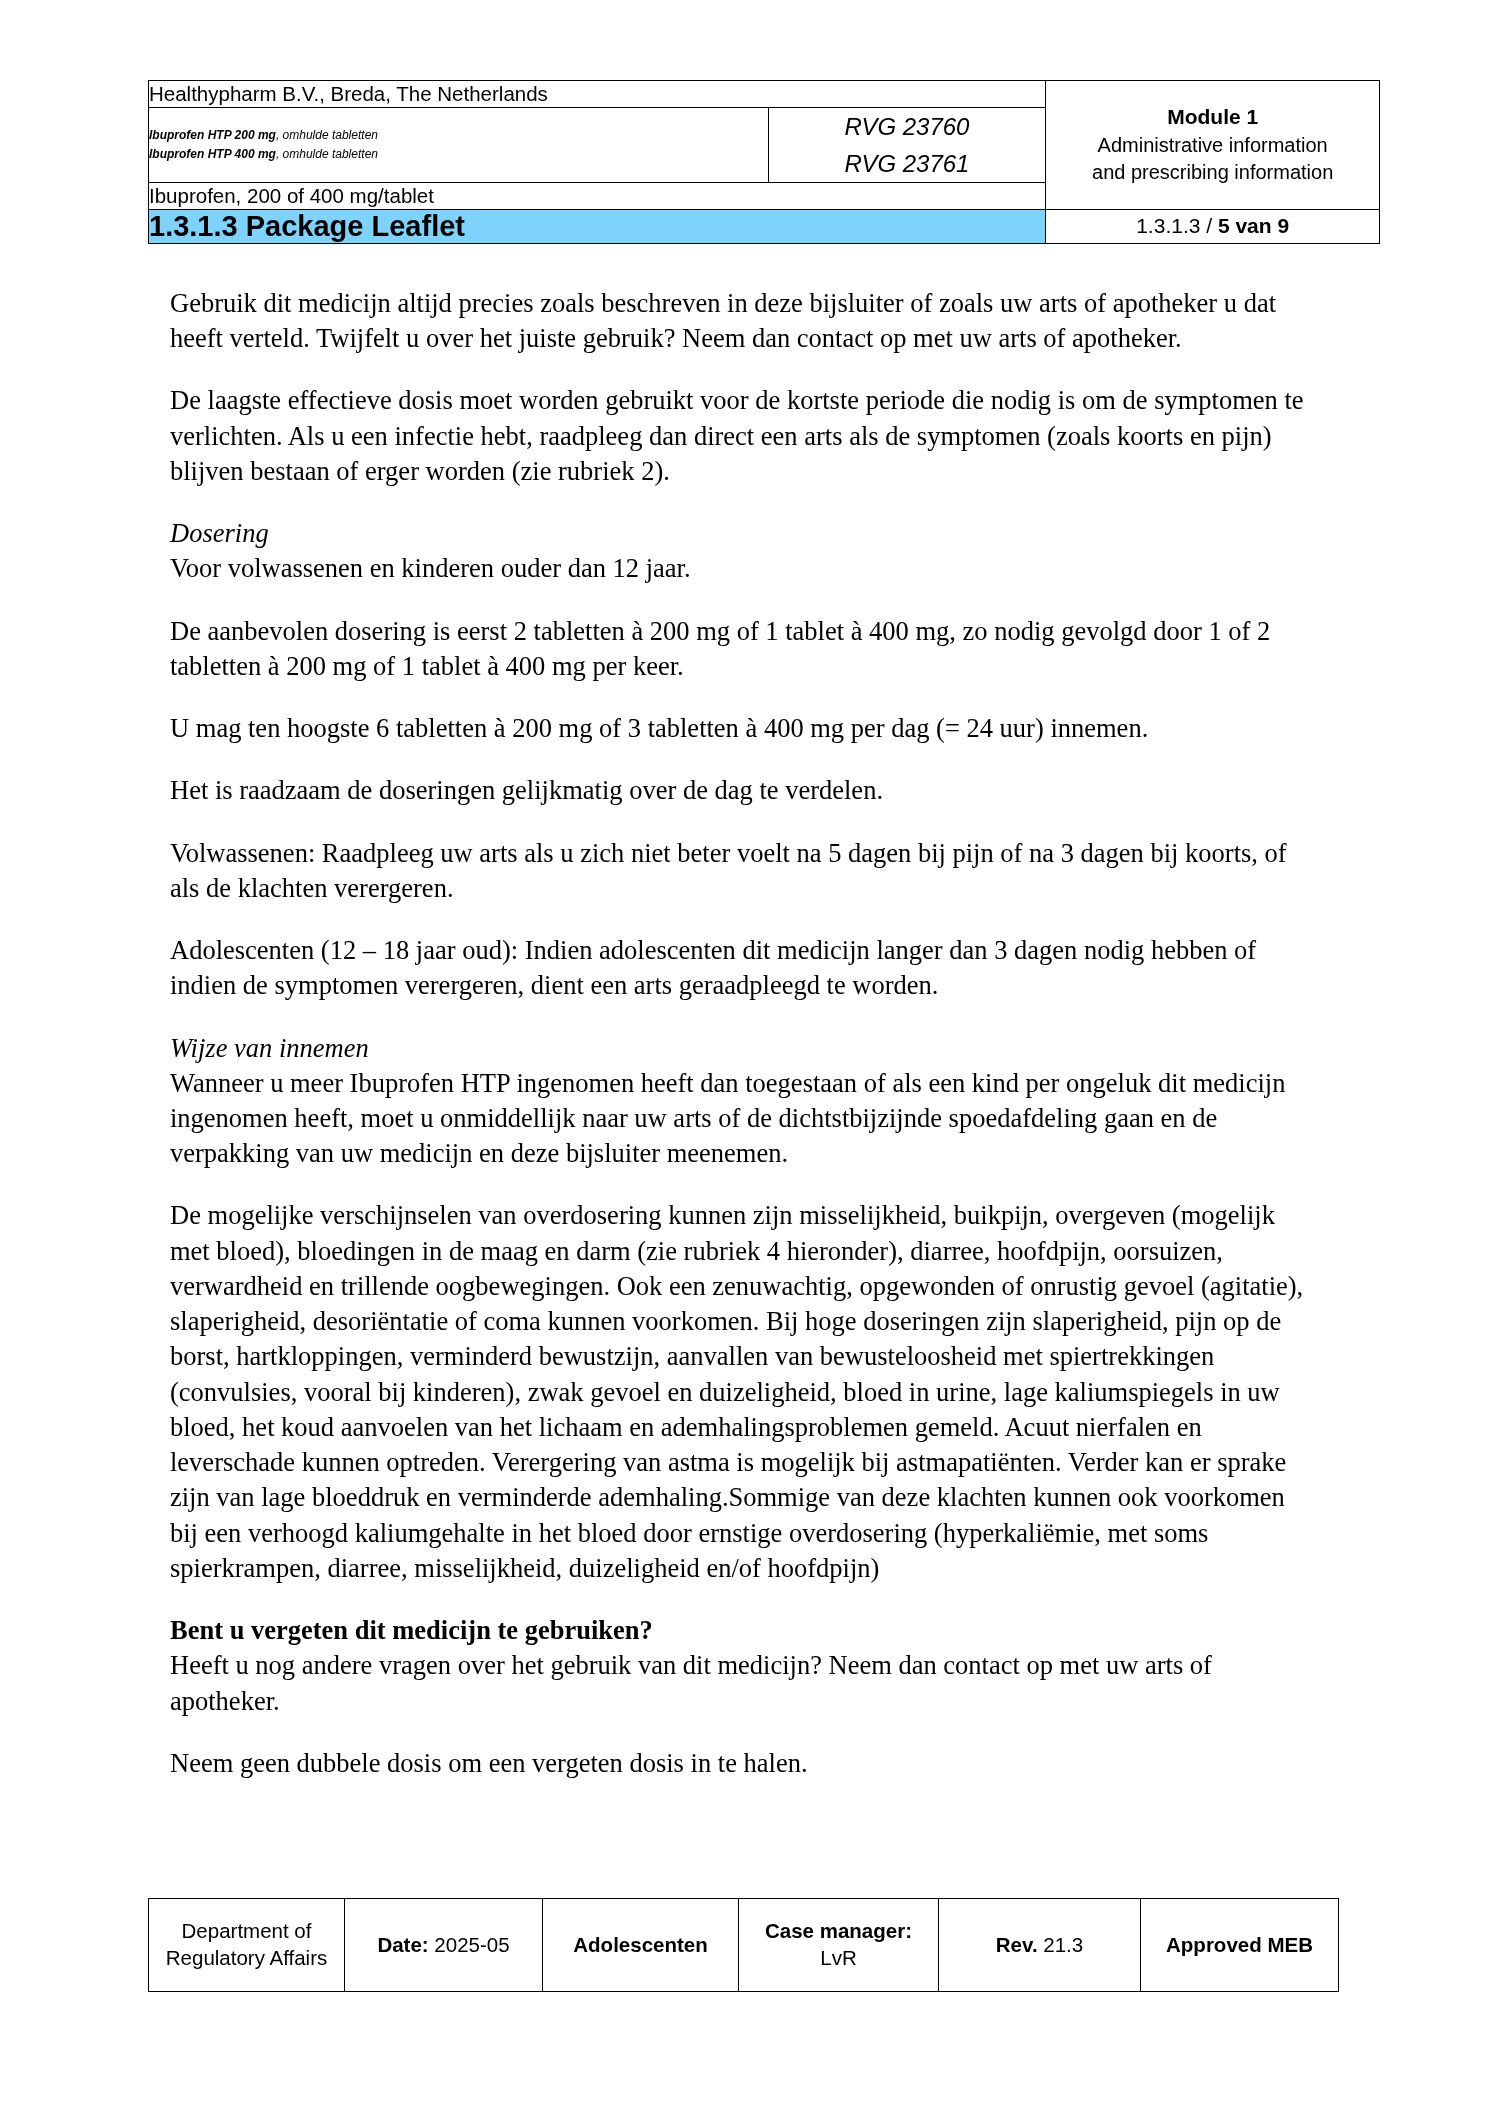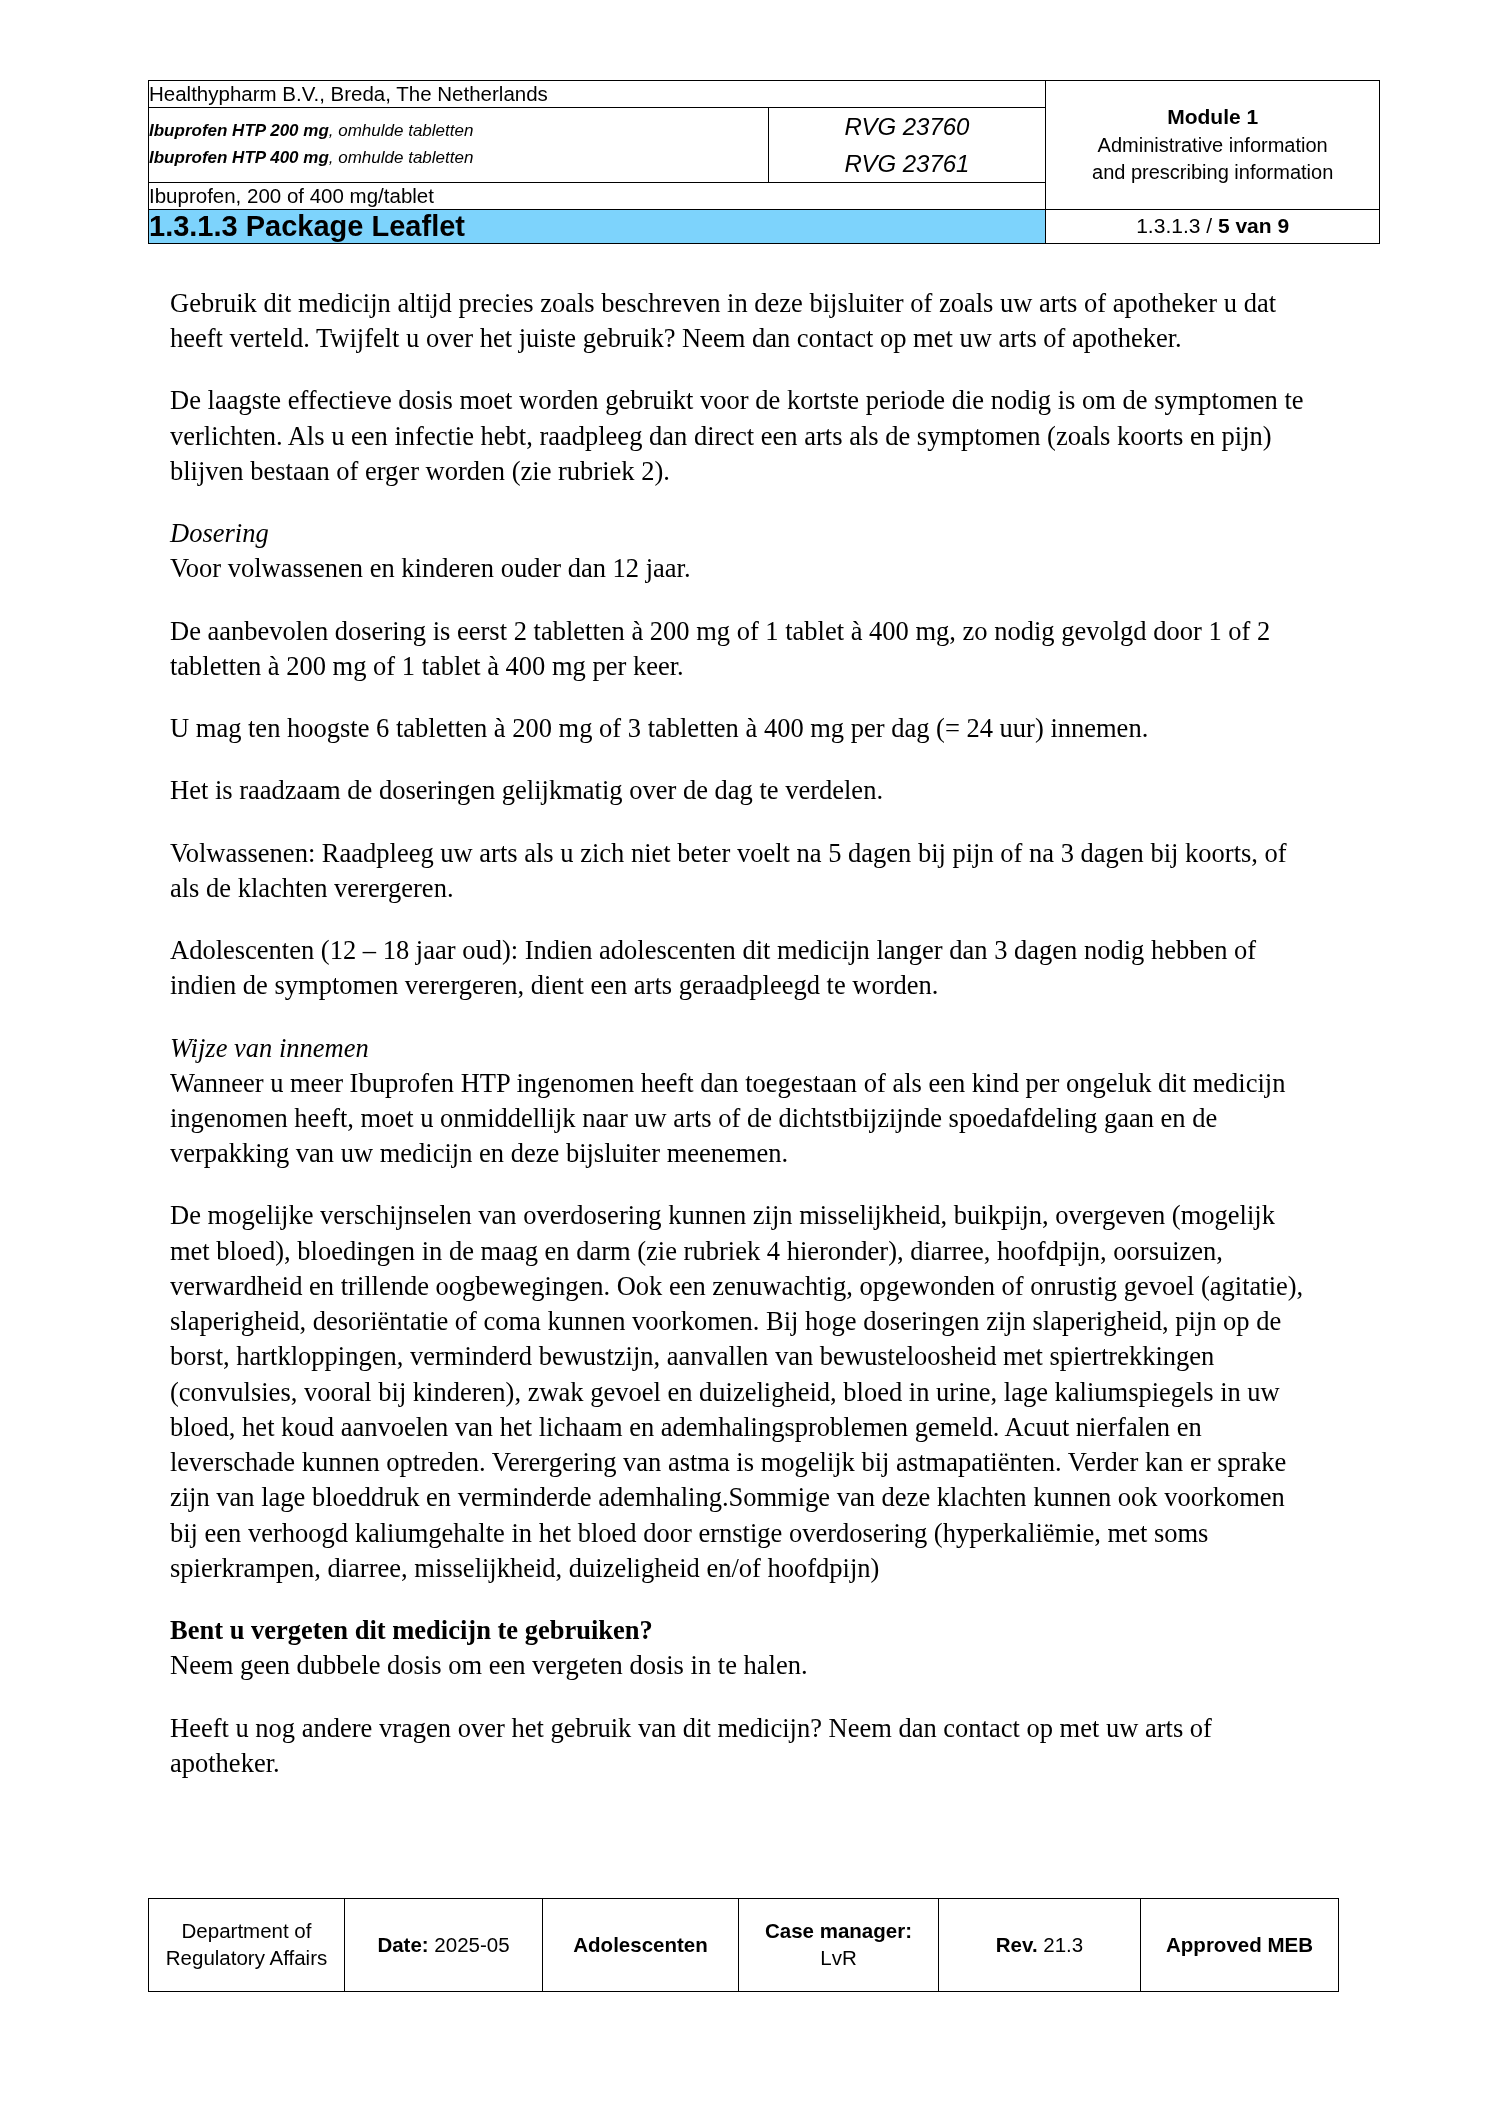--- a/index.html
+++ b/index.html
@@ -49,21 +49,21 @@
   .hdr .c-right { width: 322px; }
 
   .cell-pad { padding: 5px 9px; }
 
   .company {
     font-size: 20.5px;
     line-height: 1.25;
     white-space: nowrap;
   }
   .prodline {
-    font-size: 17px;
+    font-size: 12px;
     line-height: 1.55;
     font-style: italic;
     white-space: nowrap;
   }
   .prodline b { font-style: italic; font-weight: bold; }
   .rvg {
     font-size: 24px;
     font-style: italic;
     line-height: 1.55;
     text-align: center;
@@ -219,23 +219,23 @@
 
     <p>Adolescenten (12 – 18 jaar oud): Indien adolescenten dit medicijn langer dan 3 dagen nodig hebben of indien de symptomen verergeren, dient een arts geraadpleegd te worden.</p>
 
     <p class="it-head">Wijze van innemen</p>
 
     <p>Wanneer u meer Ibuprofen HTP ingenomen heeft dan toegestaan of als een kind per ongeluk dit medicijn ingenomen heeft, moet u onmiddellijk naar uw arts of de dichtstbijzijnde spoedafdeling gaan en de verpakking van uw medicijn en deze bijsluiter meenemen.</p>
 
     <p>De mogelijke verschijnselen van overdosering kunnen zijn misselijkheid, buikpijn, overgeven (mogelijk met bloed), bloedingen in de maag en darm (zie rubriek 4 hieronder), diarree, hoofdpijn, oorsuizen, verwardheid en trillende oogbewegingen. Ook een zenuwachtig, opgewonden of onrustig gevoel (agitatie), slaperigheid, desoriëntatie of coma kunnen voorkomen. Bij hoge doseringen zijn slaperigheid, pijn op de borst, hartkloppingen, verminderd bewustzijn, aanvallen van bewusteloosheid met spiertrekkingen (convulsies, vooral bij kinderen), zwak gevoel en duizeligheid, bloed in urine, lage kaliumspiegels in uw bloed, het koud aanvoelen van het lichaam en ademhalingsproblemen gemeld. Acuut nierfalen en leverschade kunnen optreden. Verergering van astma is mogelijk bij astmapatiënten. Verder kan er sprake zijn van lage bloeddruk en verminderde ademhaling.Sommige van deze klachten kunnen ook voorkomen bij een verhoogd kaliumgehalte in het bloed door ernstige overdosering (hyperkaliëmie, met soms spierkrampen, diarree, misselijkheid, duizeligheid en/of hoofdpijn)</p>
 
     <p class="bold-head">Bent u vergeten dit medicijn te gebruiken?</p>
+    <p>Heeft u nog andere vragen over het gebruik van dit medicijn? Neem dan contact op met uw arts of apotheker.</p>
+
     <p>Neem geen dubbele dosis om een vergeten dosis in te halen.</p>
-
-    <p>Heeft u nog andere vragen over het gebruik van dit medicijn? Neem dan contact op met uw arts of apotheker.</p>
   </div>
 
   <div class="ftr-wrap">
     <table class="ftr">
       <colgroup>
         <col class="f1">
           <col class="f2">
           <col class="f3">
           <col class="f4">
           <col class="f5">

